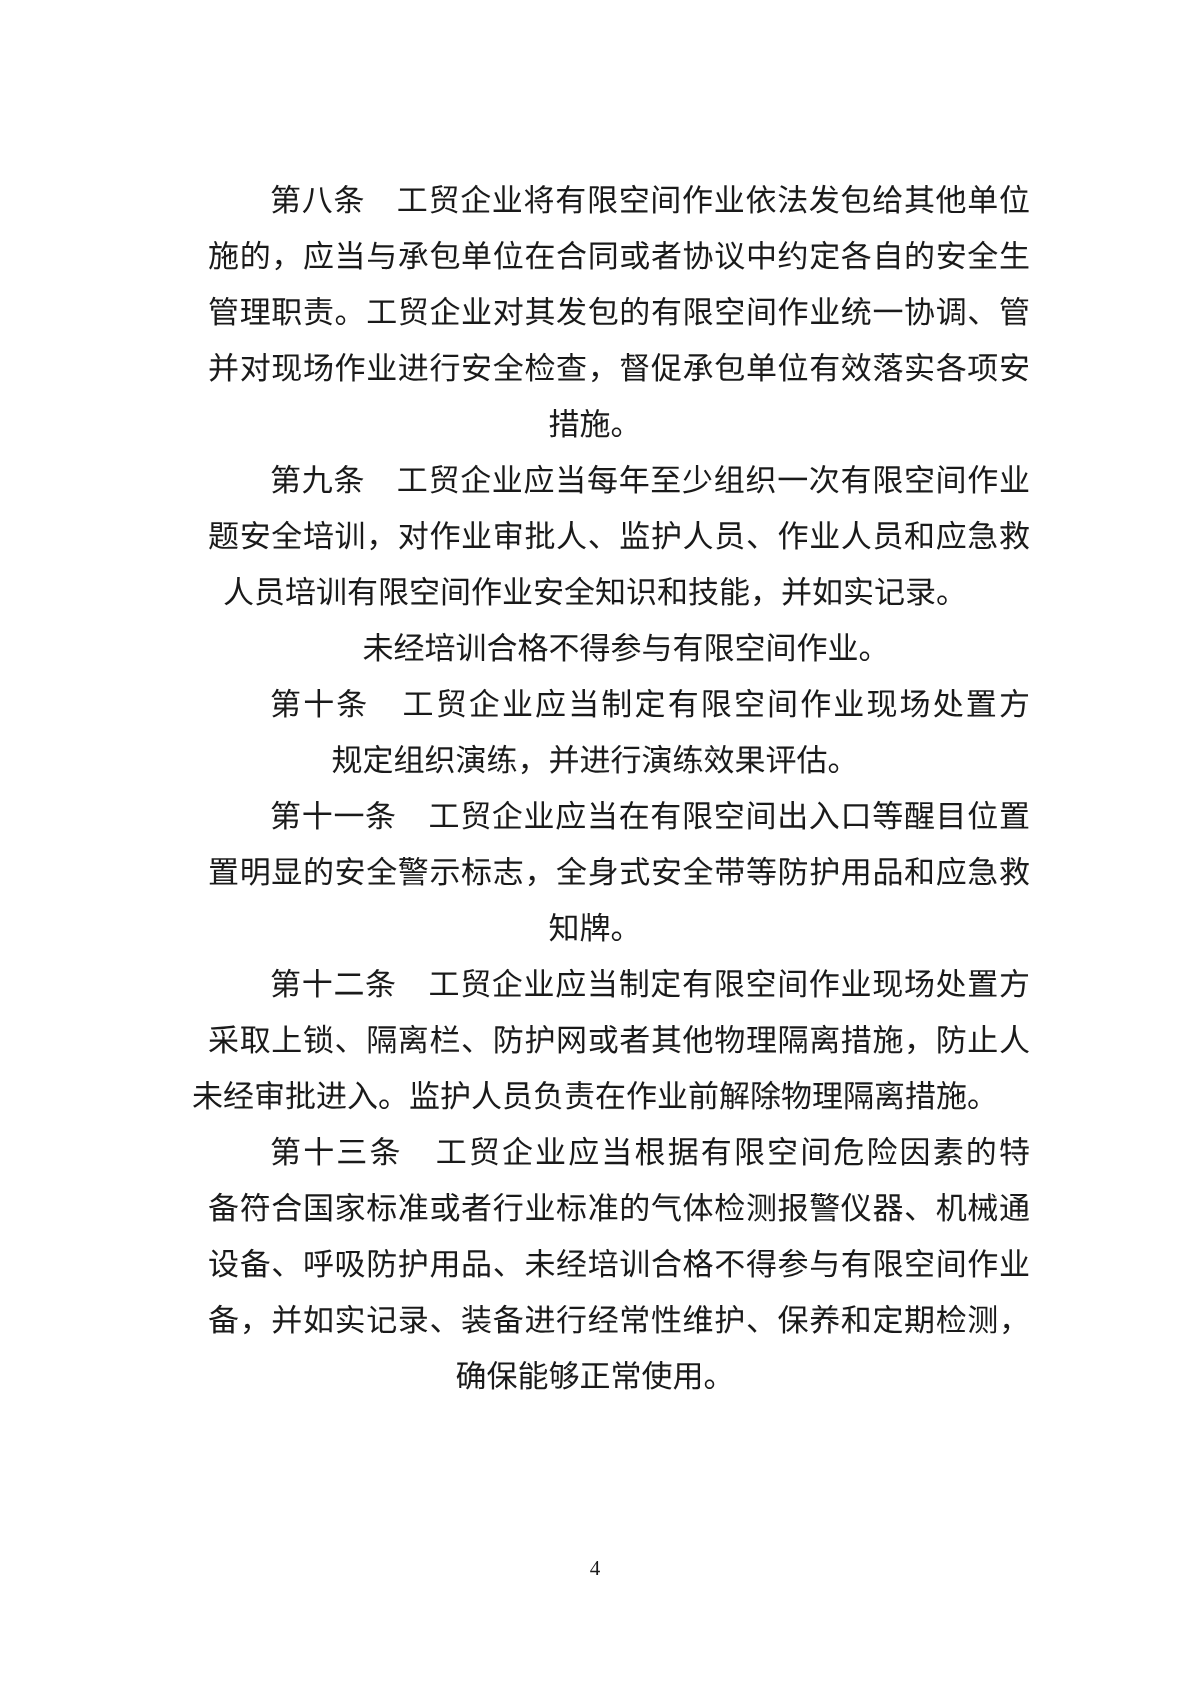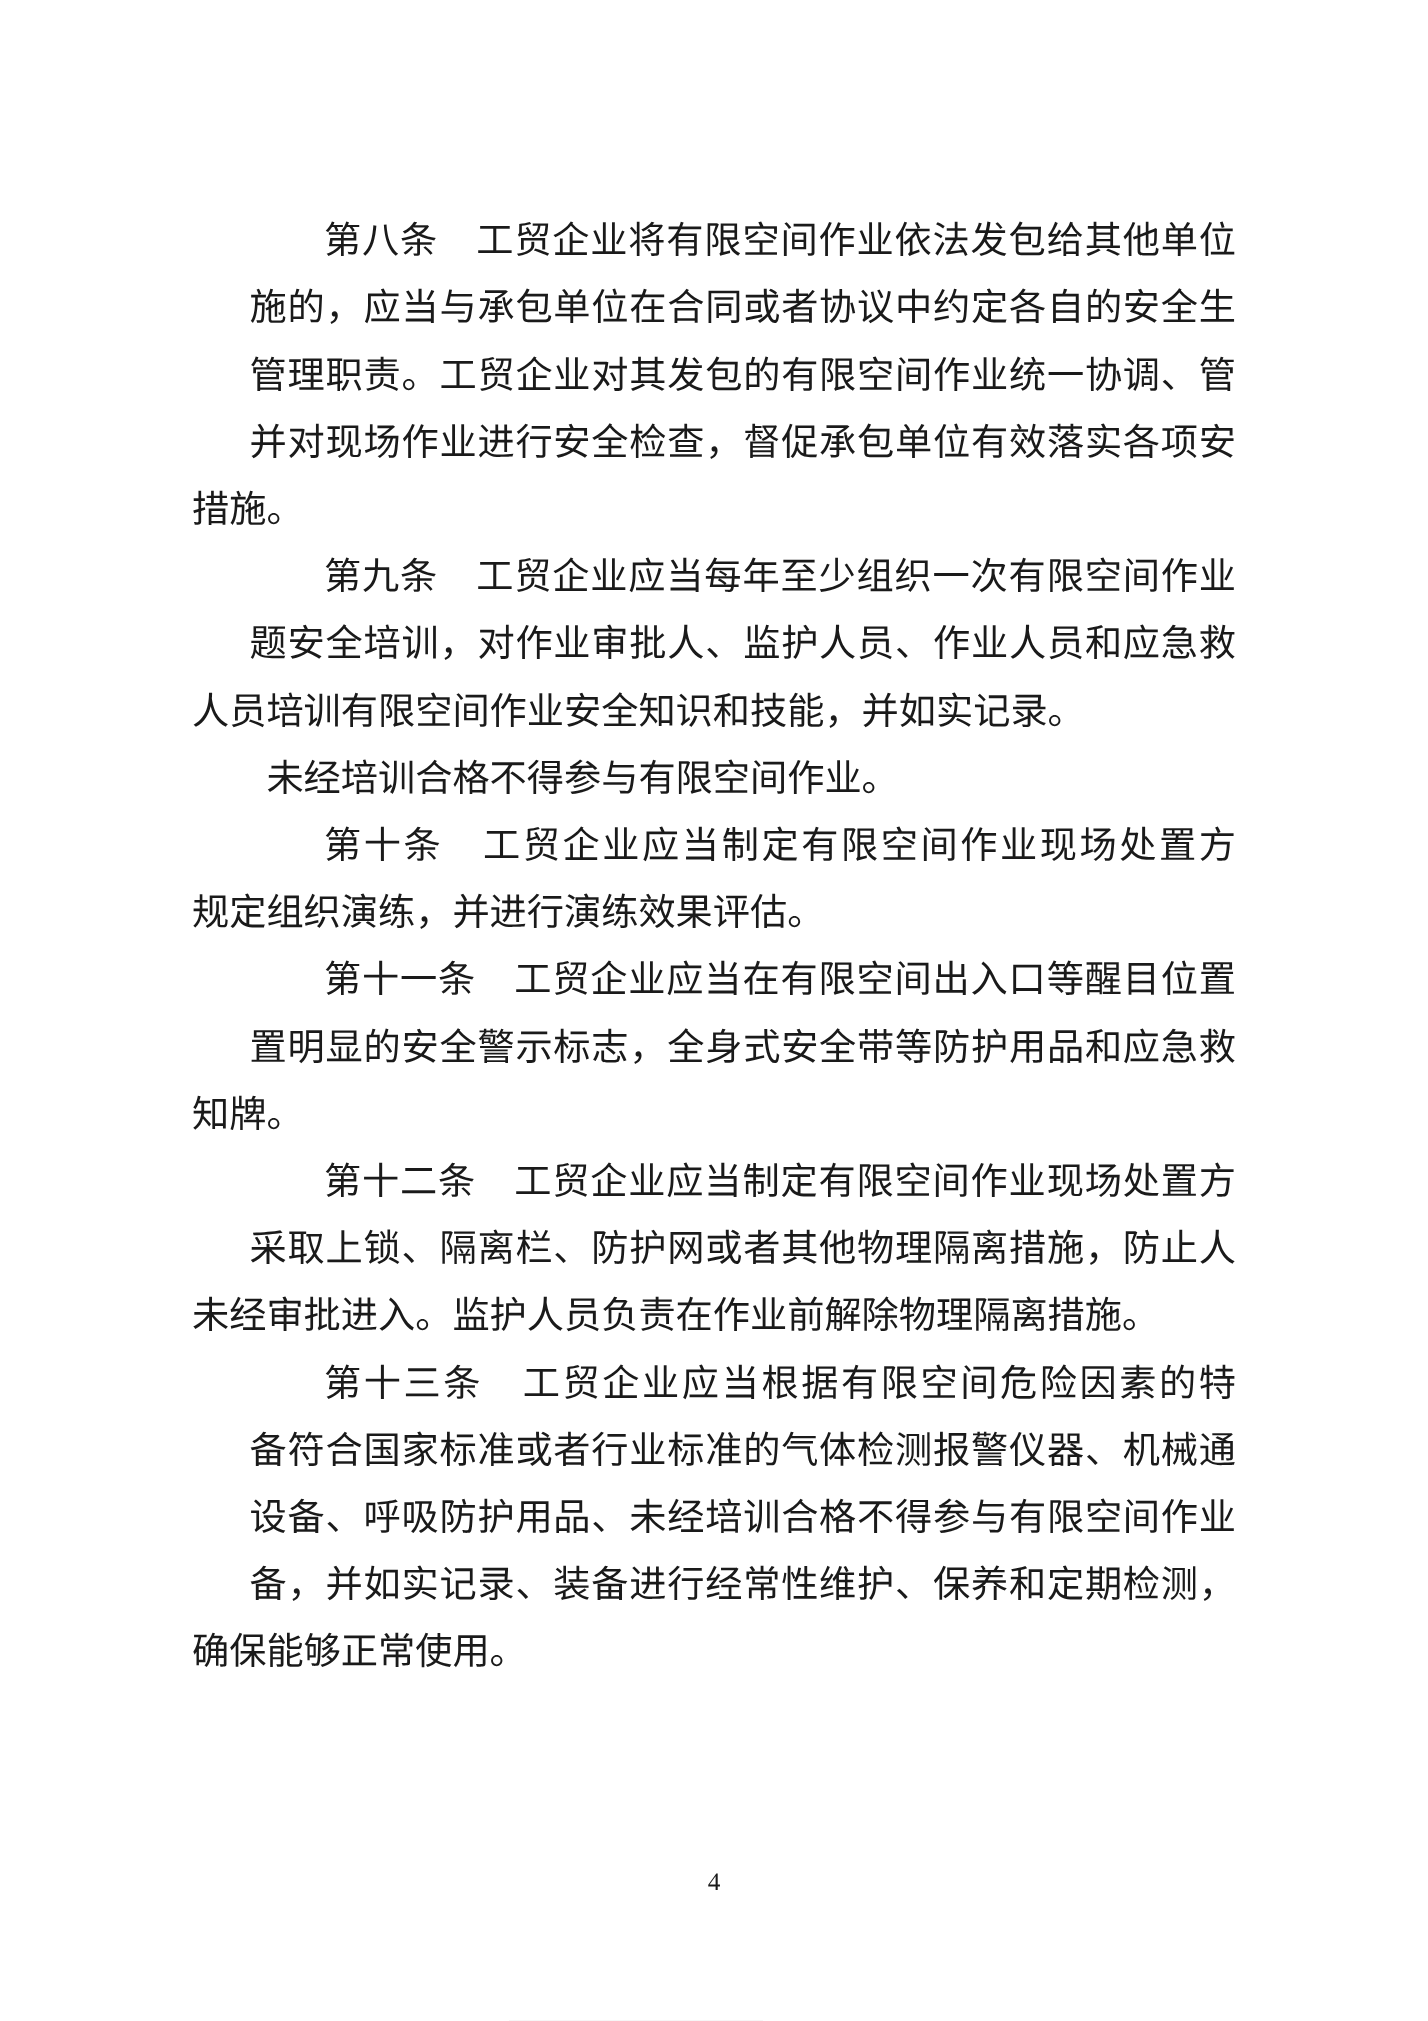--- a/index.html
+++ b/index.html
@@ -26,21 +26,21 @@
     letter-spacing: 0;
   }
   .paragraph {
     margin: 0;
     padding: 0;
   }
   .line {
     height: 56px;
     line-height: 56px;
     overflow: hidden;
-    text-align: left;
+    text-align: center;
     white-space: nowrap;
   }
   .line.fill {
     white-space: normal;
     text-align: justify;
     text-align-last: justify;
     margin-left: 48px;
   }
   .line.indent {
     text-indent: 2em;

